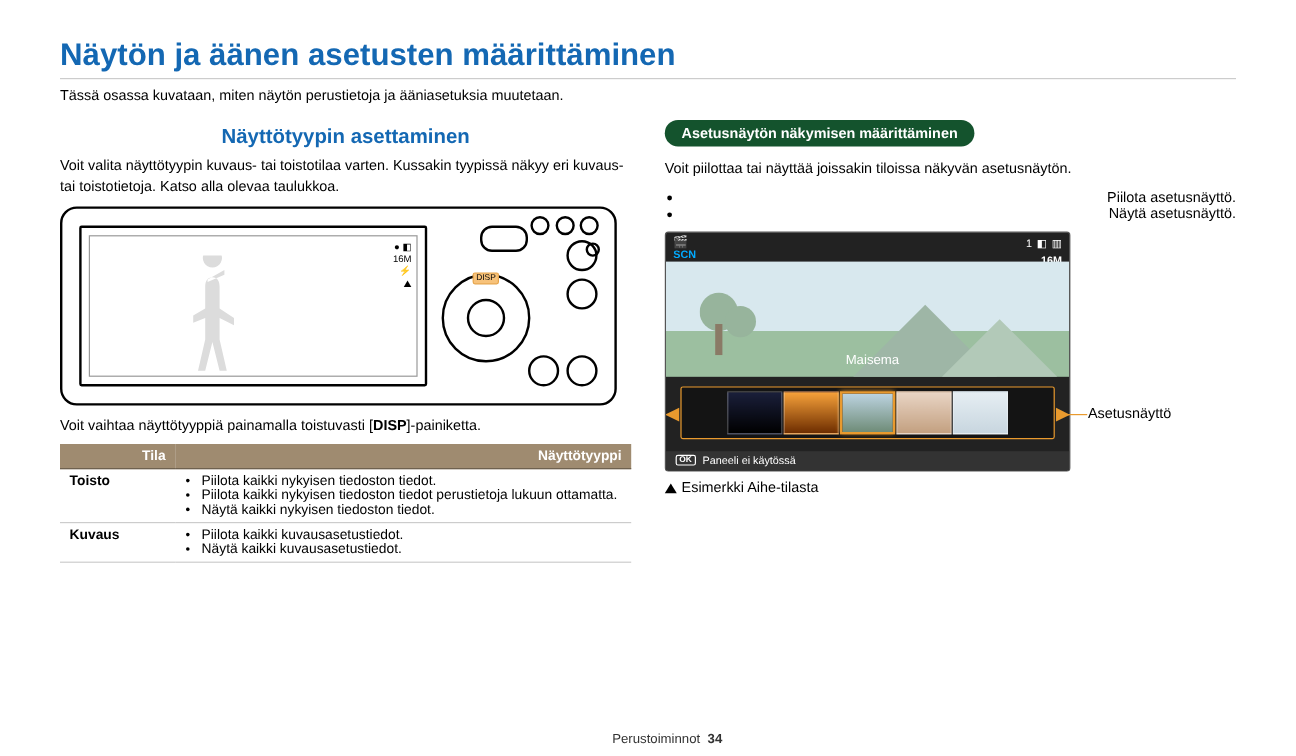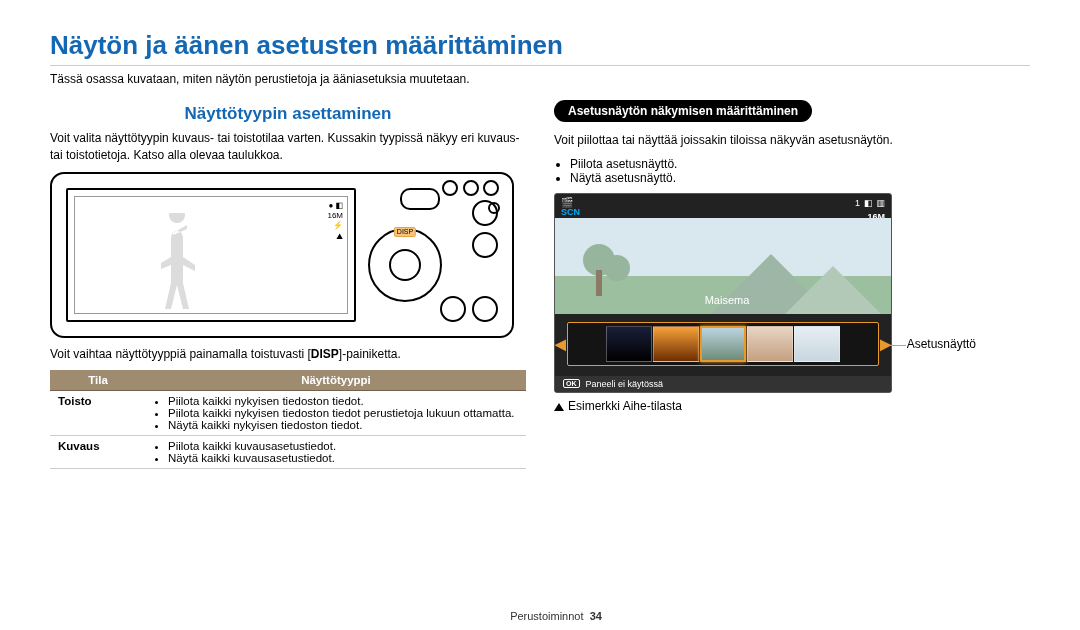--- a/index.html
+++ b/index.html
@@ -39,21 +39,21 @@
     font-weight: bold;
     margin: 4px 0 6px 0;
     text-align: center;
   }
   .para {
     margin: 4px 0 8px 0;
     line-height: 1.4;
   }
   .pill {
     display: inline-block;
-    background: #000000;
+    background: #14532d;
     color: #fff;
     border-radius: 12px;
     padding: 4px 14px;
     font-weight: bold;
     font-size: 12px;
     margin-bottom: 6px;
   }
   .camera {
     width: 460px;
     height: 162px;
@@ -182,21 +182,21 @@
   }
   table.typetable {
     width: 100%;
     border-collapse: collapse;
     font-size: 11.5px;
     margin-top: 6px;
   }
   table.typetable th {
     background: #9f8b70;
     color: #fff;
-    text-align: center;
+    text-align: right;
     font-weight: bold;
     padding: 4px 8px;
     border-bottom: 1px solid #6e614f;
   }
   table.typetable td {
     padding: 4px 8px;
     border-bottom: 1px solid #ccc;
     vertical-align: top;
   }
   table.typetable ul {
@@ -213,20 +213,21 @@
     line-height: 13px;
     vertical-align: 1px;
   }
   .disp-key {
     display: inline-block;
     font-weight: bold;
   }
   .rightbullets {
     margin: 4px 0 8px 0;
     padding-left: 16px;
+    text-align: right;
   }
   .lcd-wrap {
     position: relative;
     width: 410px;
   }
   .lcd {
     width: 338px;
     height: 200px;
     background: #222;
     border: 1px solid #555;

